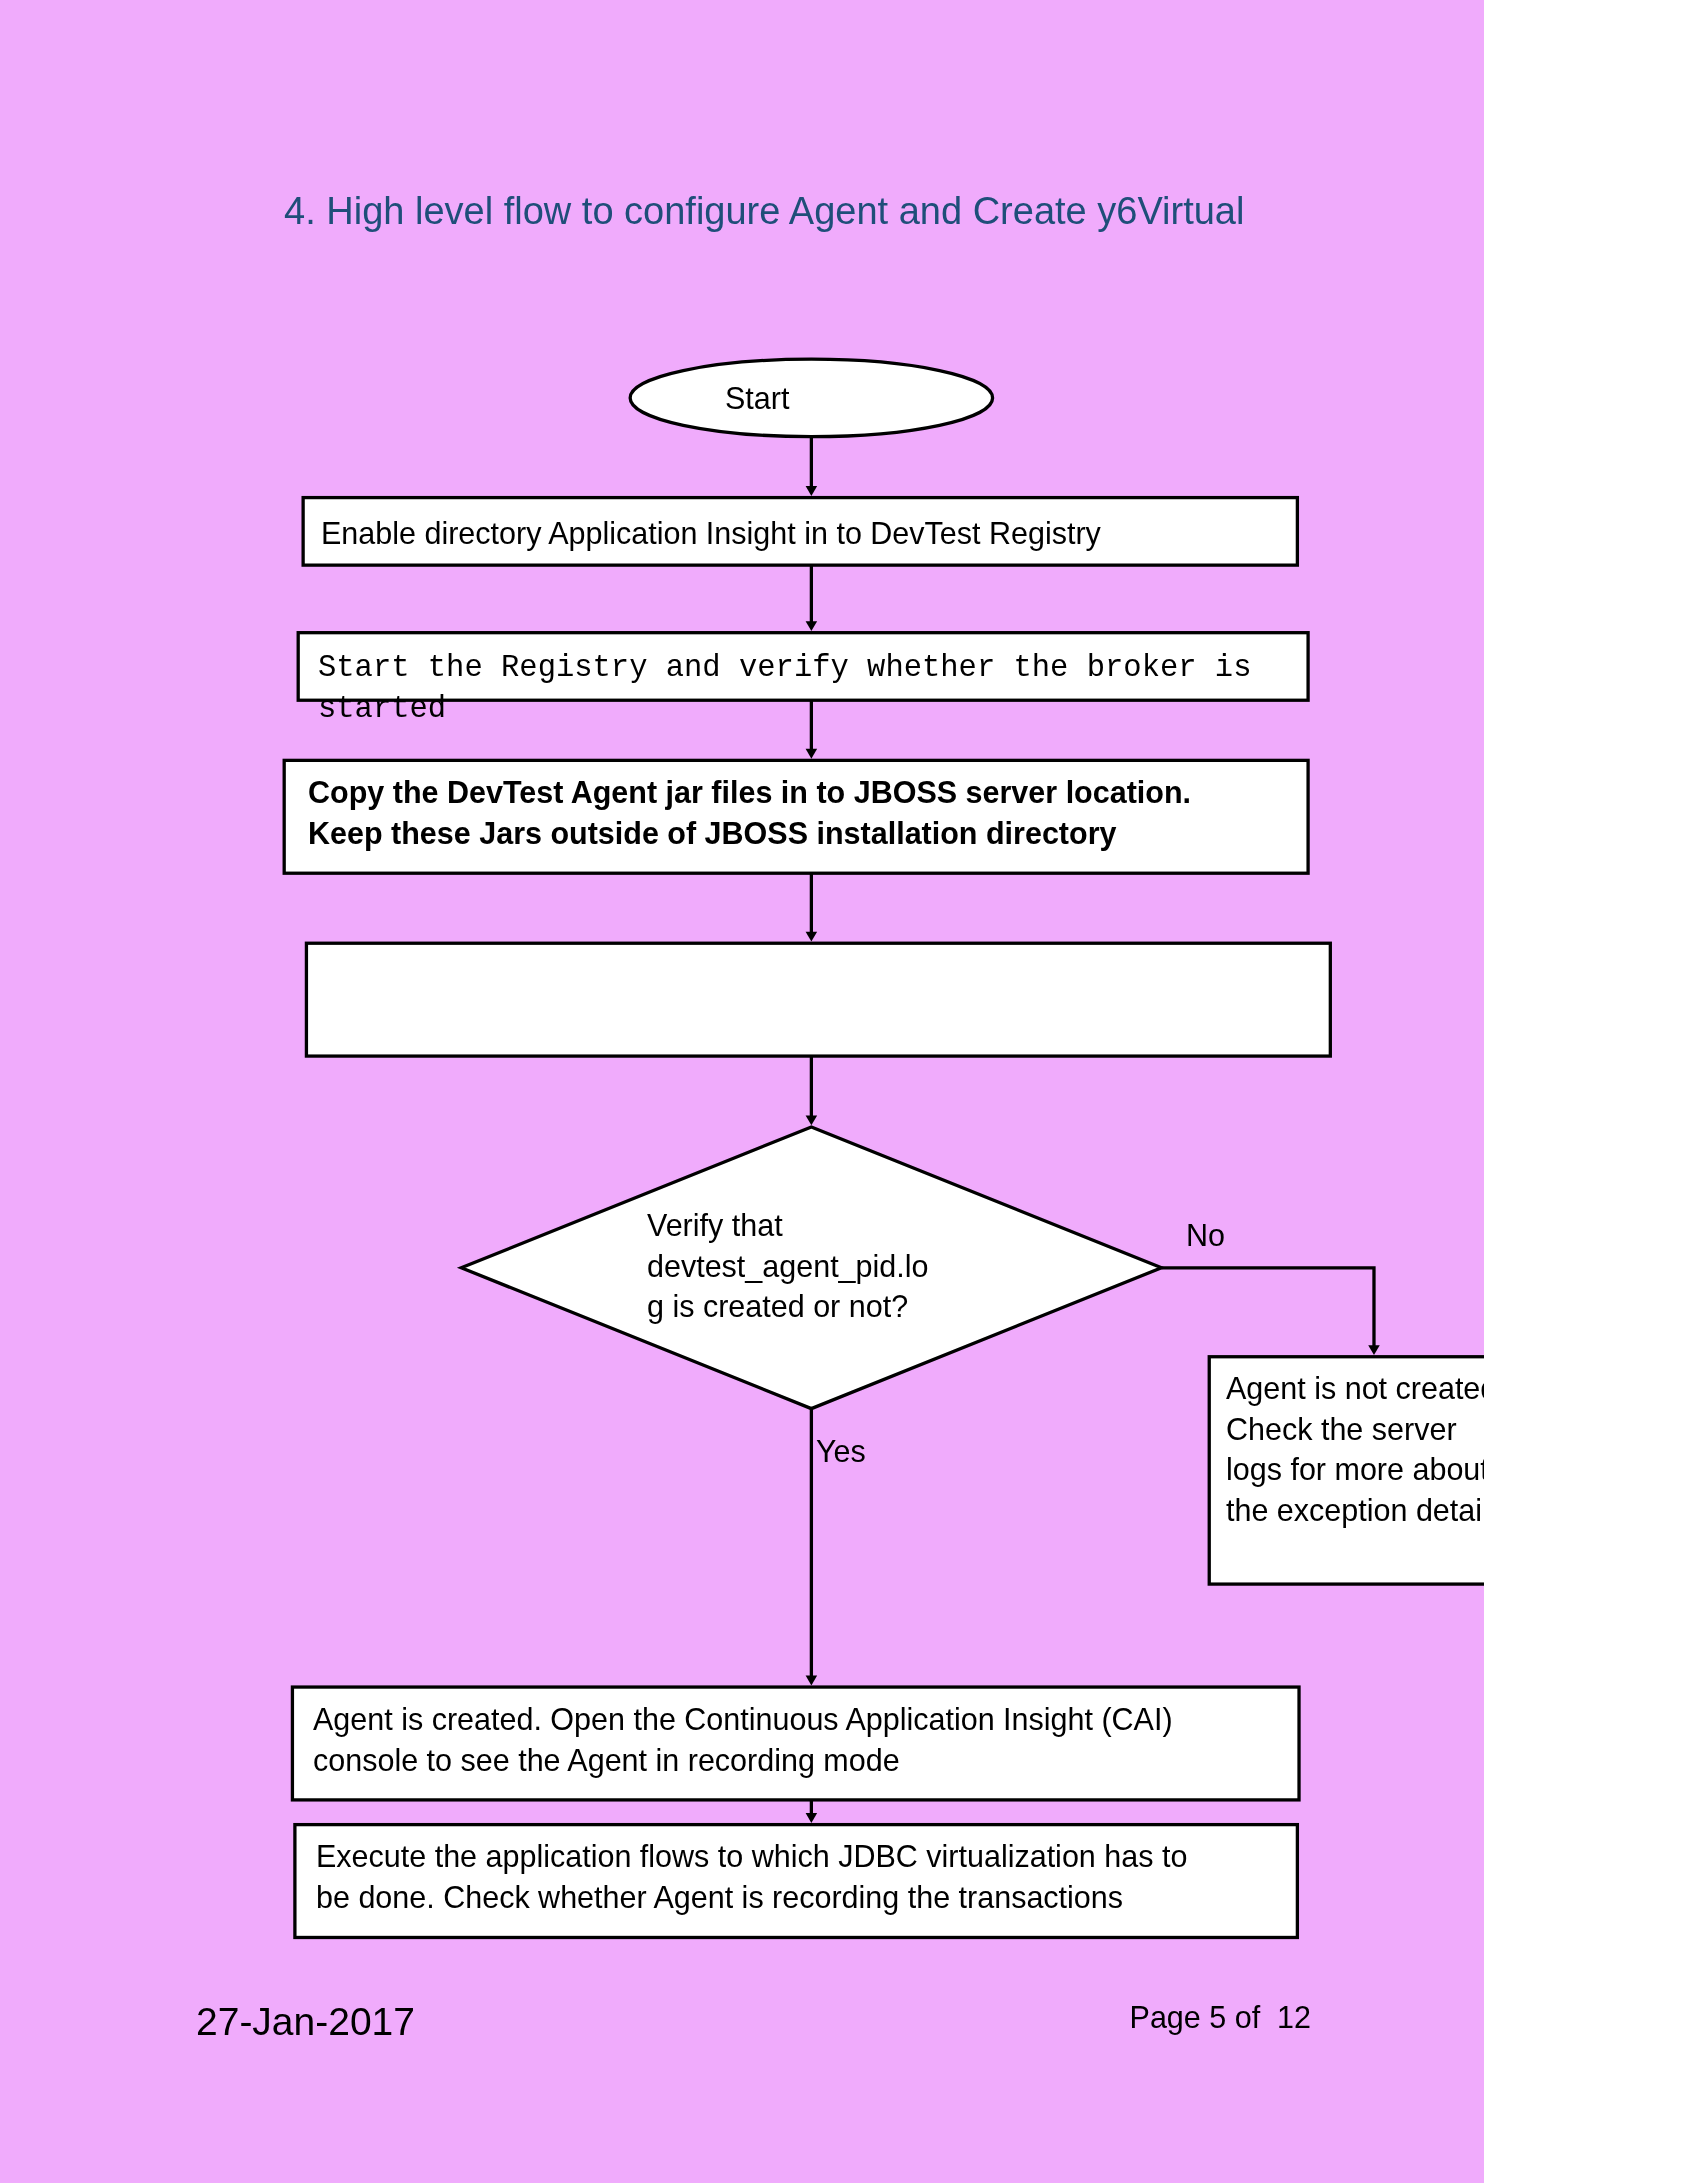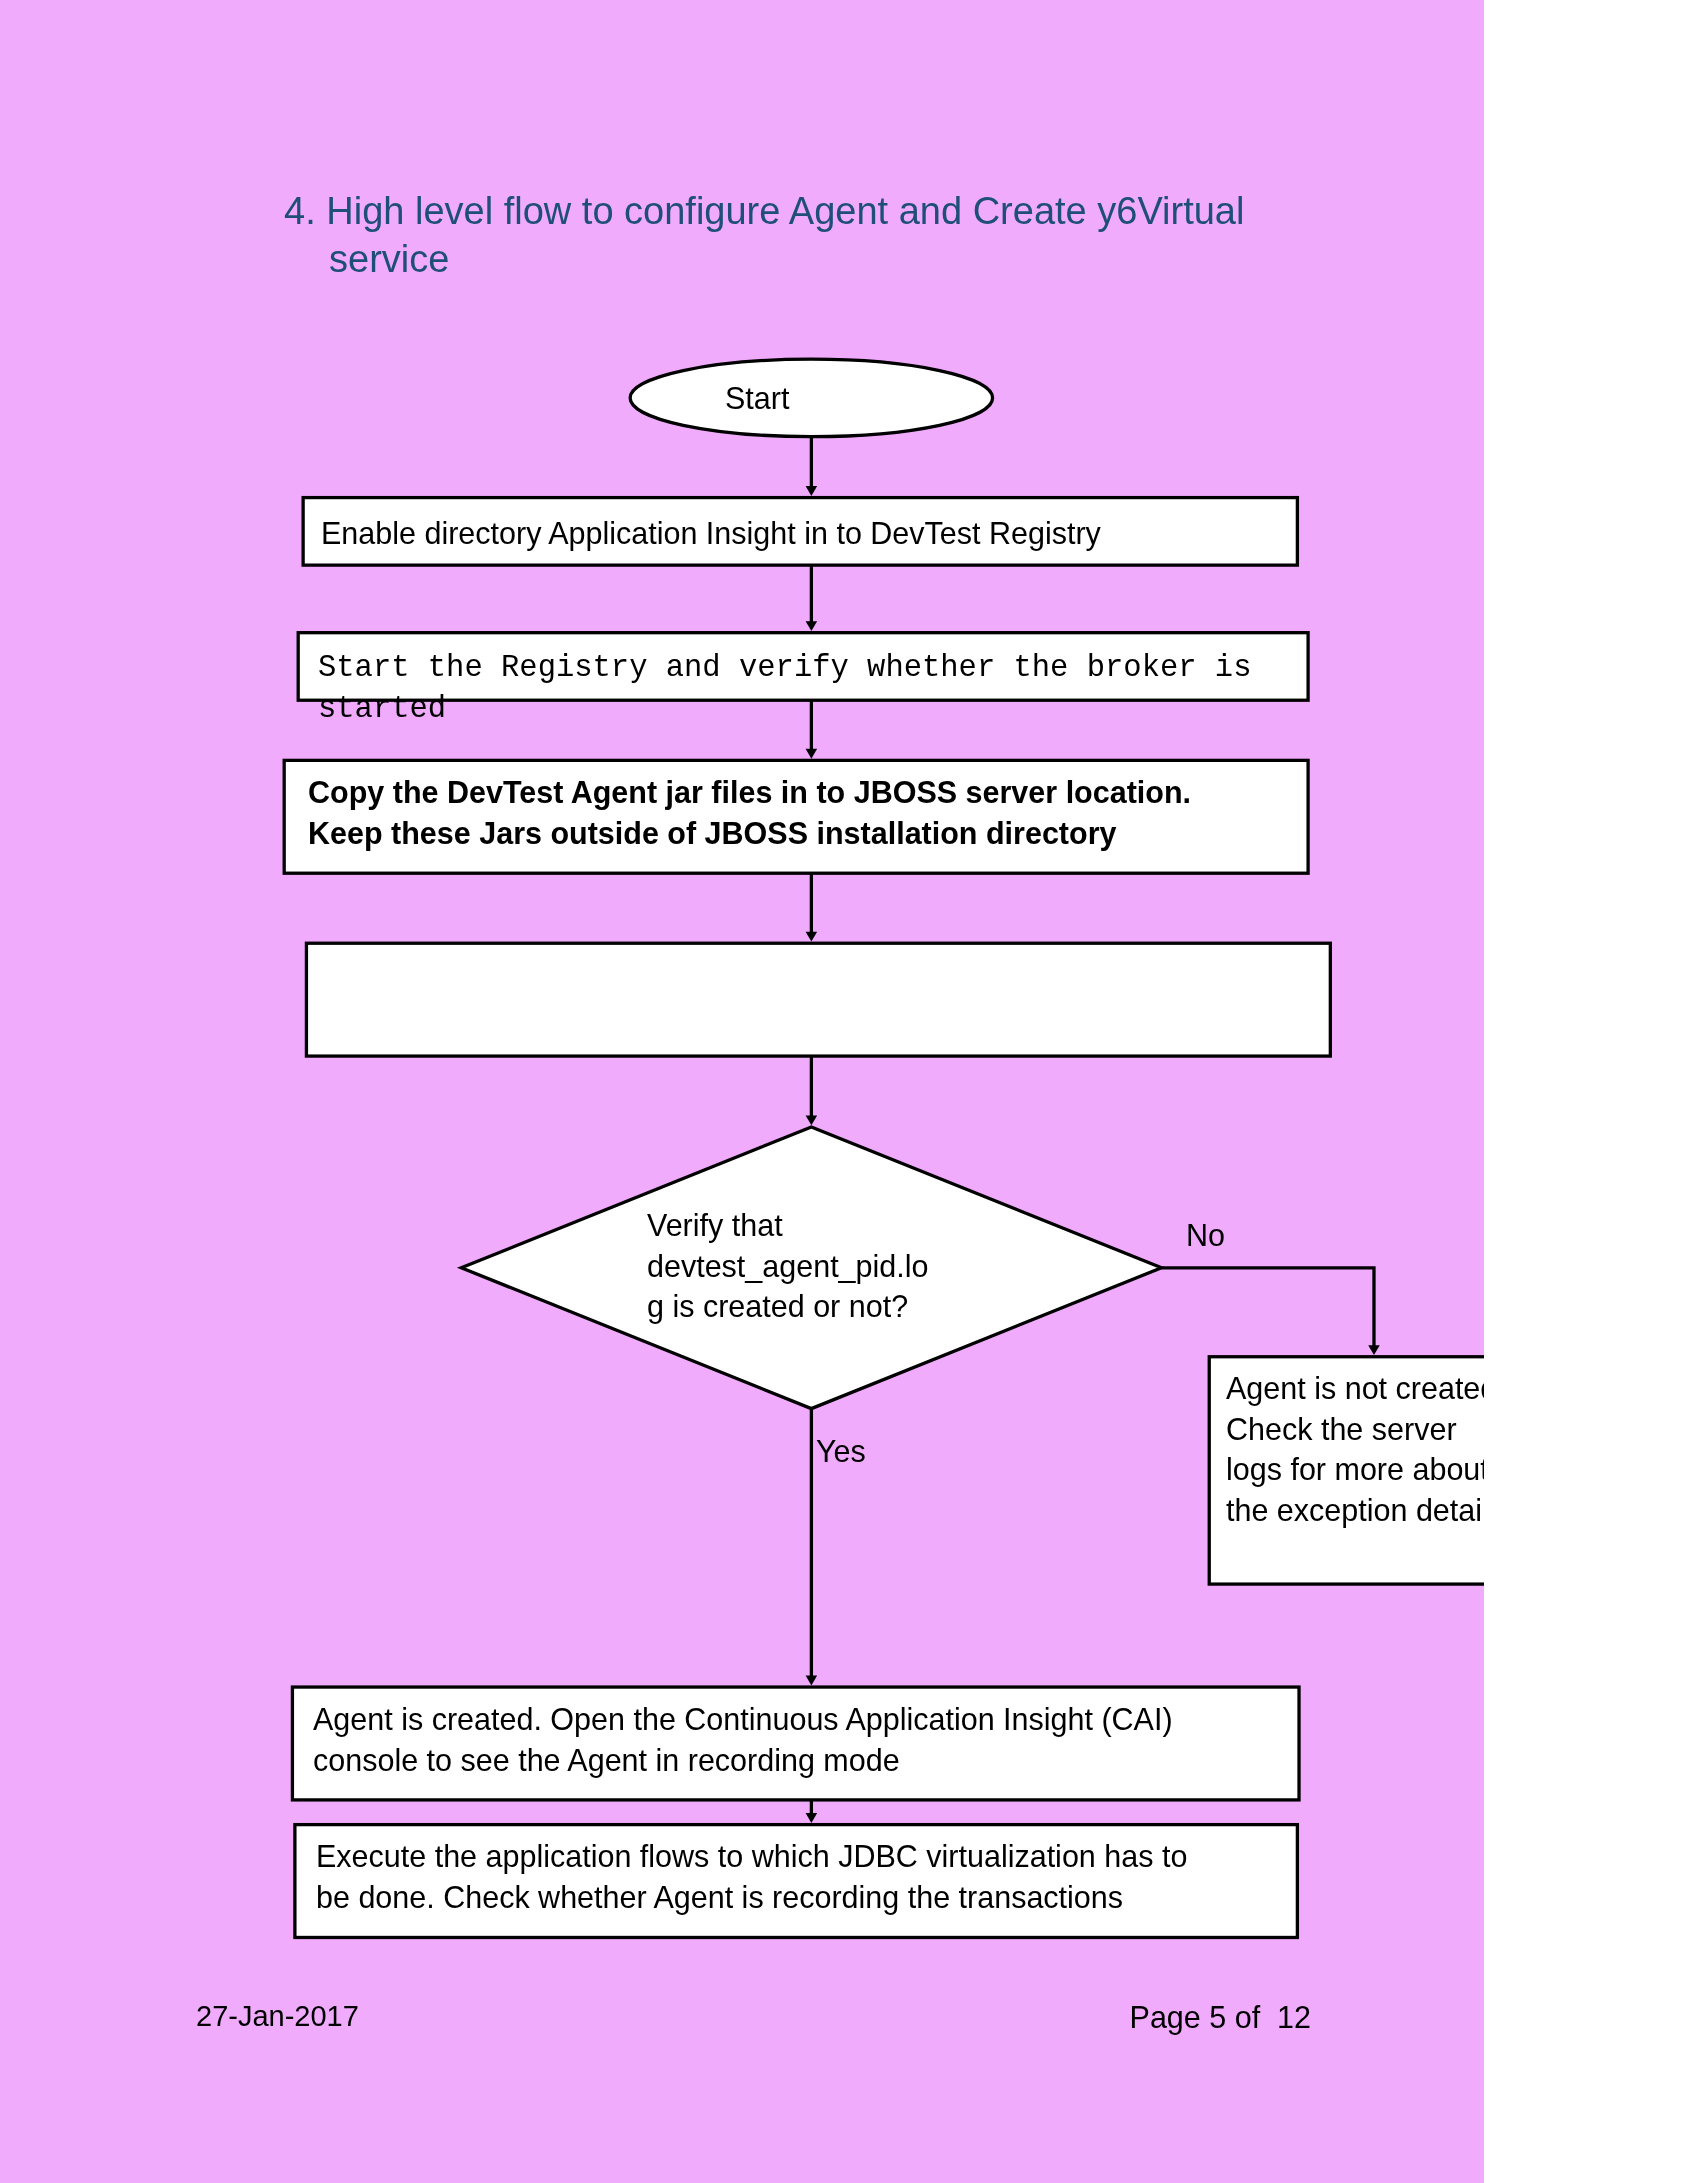--- a/index.html
+++ b/index.html
@@ -59,38 +59,38 @@
     position: absolute;
     font-size: 30.5px;
     color: #000000;
   }
 
   
   #footer-date {
     position: absolute;
     left: 196px;
     top: 2000px;
-    font-size: 29px;
+    font-size: 39px;
     color: #000000;
   }
   #footer-page {
     position: absolute;
     right: 173px;
     top: 2000px;
     font-size: 30.5px;
     color: #000000;
     white-space: pre;
   }
 </style>
 </head>
 <body>
 
 <div id="page">
 
-  <div id="doc-title"><span>4.</span> <span>High level flow to configure Agent and Create y6Virtual</span><span class="title-indent">service</span></div>
+  <div id="doc-title"><span>4.</span> <span>High level flow to configure Agent and Create y6Virtual</span></div>
 
   <svg id="flow-svg" viewBox="0 0 2048 2650">
     <defs>
       <marker id="arrow" markerWidth="16" markerHeight="16" refX="7" refY="8" orient="auto" markerUnits="userSpaceOnUse">
         <path d="M 1 1 L 13 8 L 1 15 z" fill="#000000"></path>
       </marker>
     </defs>
 
     <ellipse cx="985" cy="483" rx="220" ry="47" fill="#ffffff" stroke="#000000" stroke-width="4"></ellipse>
 

